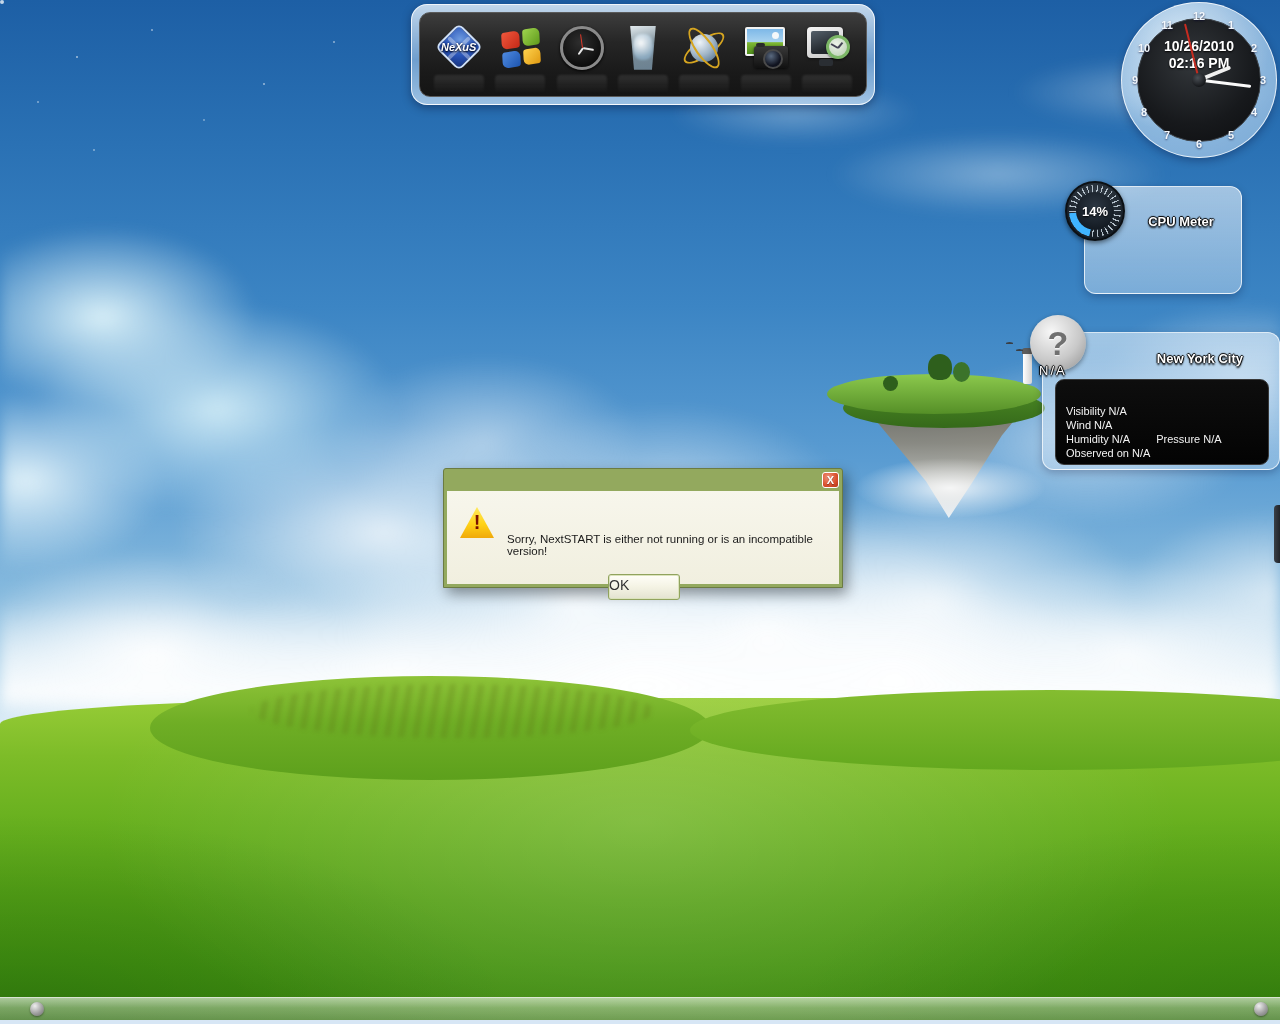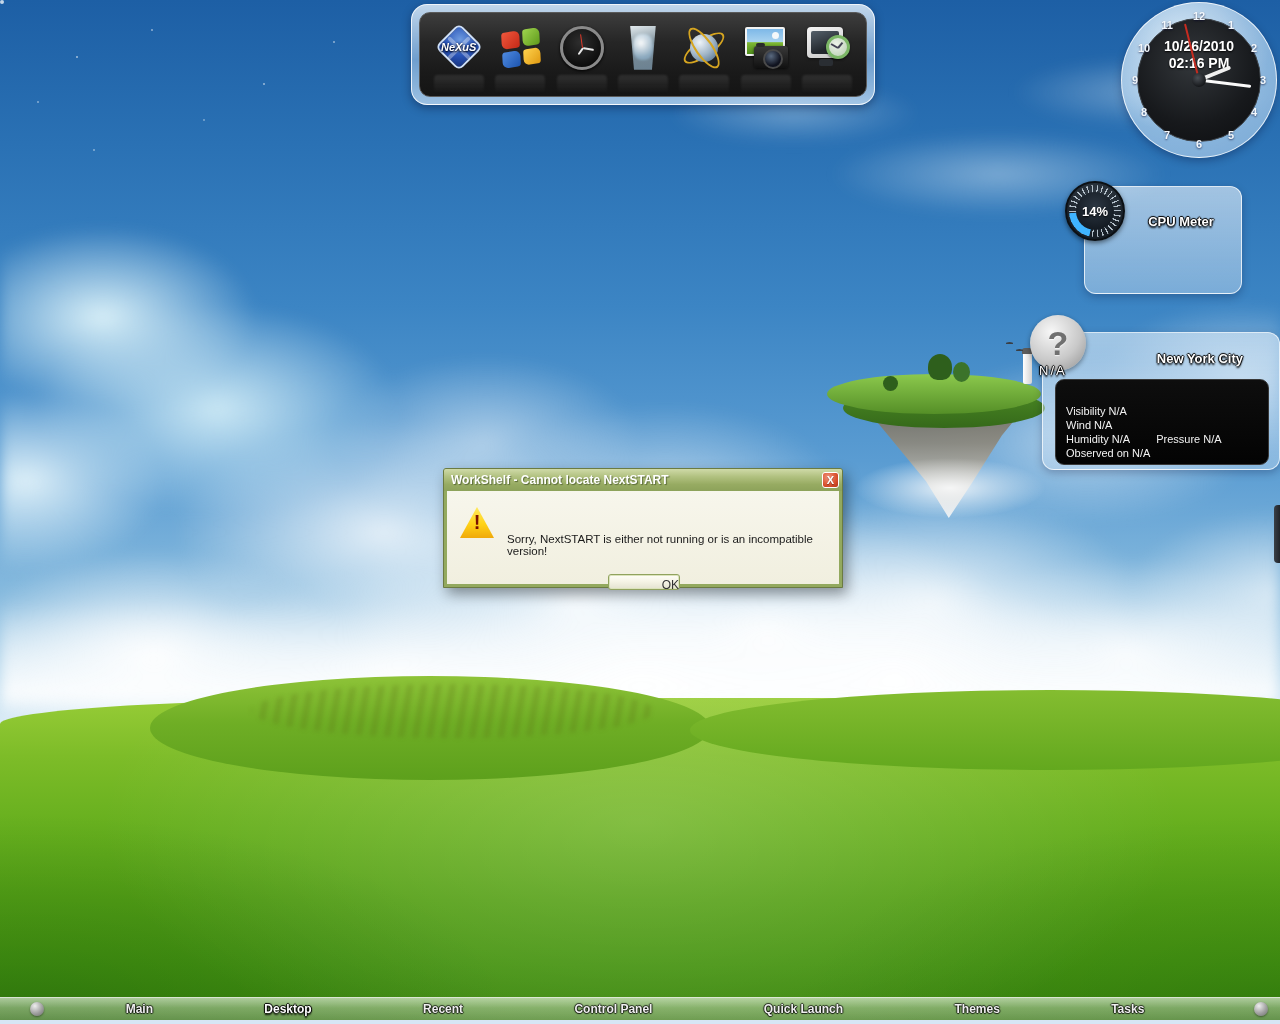--- a/index.html
+++ b/index.html
@@ -210,24 +210,24 @@
     text-shadow:0 1px 1px rgba(0,0,0,.4); }
   .dialog-body { position:absolute; left:3px; top:22px; right:3px; bottom:3px;
     background:linear-gradient(180deg,#f7f6ec,#f1efdf); }
   .warn { position:absolute; left:13px; top:16px; width:34px; height:31px;
     clip-path:polygon(50% 0, 100% 100%, 0 100%);
     background:linear-gradient(180deg,#ffe95e 0%,#ffd216 55%,#f0a90a 100%);
     filter:drop-shadow(0 1px 1px #8a6a00); }
   .warn-mark { position:absolute; left:13px; top:20px; width:34px; text-align:center; color:#7a1000;
     font-size:20px; font-weight:bold; }
   .dialog-msg { position:absolute; left:60px; top:42px; right:8px; color:#1a1a1a; font-size:11.5px; }
-  .ok-btn { position:absolute; left:161px; top:83px; width:72px; height:16px; border-radius:3px;
+  .ok-btn { position:absolute; left:161px; top:83px; width:72px; height:26px; border-radius:3px;
     background:linear-gradient(180deg,#fffef8 0%,#f4f3e4 50%,#e3e2d0 100%);
     border:1px solid #91a35e; box-shadow:inset 0 0 0 1px #dbe3bc; 
-    color:#333; font-size:12px; text-align:right; line-height:20px; cursor:pointer; }
+    color:#333; font-size:14px; text-align:left; line-height:20px; cursor:pointer; }
 
   
   .taskbar { position:absolute; left:0; top:997px; width:1280px; height:23px;
     background:linear-gradient(180deg, rgba(248,252,244,.62) 0%, rgba(205,216,196,.48) 45%, rgba(168,182,158,.44) 100%);
     border-top:1px solid rgba(255,255,255,.75); display:flex; align-items:center; }
   .taskbar-items { flex:1; display:flex; justify-content:space-around; padding:0 80px 0 70px; }
   .tb-item { color:#efefef; font-size:12px; font-weight:bold; cursor:pointer;
     text-shadow:-1px 0 1px rgba(0,0,0,.7), 1px 0 1px rgba(0,0,0,.7), 0 -1px 1px rgba(0,0,0,.7), 0 1px 1px rgba(0,0,0,.8); }
   .tb-item.active { color:#ffffff; text-shadow:-1px 0 1px #000, 1px 0 1px #000, 0 -1px 1px #000, 0 2px 2px #000; }
   .tb-orb { position:absolute; top:4px; width:14px; height:14px; border-radius:50%; cursor:pointer;
@@ -374,42 +374,30 @@
       <div class="wline">Wind N/A</div>
       <div class="wline wrow">
         <span>Humidity N/A</span>
         <span>Pressure N/A</span>
       </div>
       <div class="wline">Observed on N/A</div>
     </div>
   </div>
 
   <div class="dialog">
-    <div class="dialog-title">
-      <span class="dialog-title-text">WorkShelf - Cannot locate NextSTART</span>
-    </div>
     <div class="dialog-close">X</div>
     <div class="dialog-body">
       <div class="warn"></div>
       <div class="warn-mark">!</div>
       <div class="dialog-msg">Sorry, NextSTART is either not running or is an incompatible version!</div>
       <div class="ok-btn">OK</div>
     </div>
   </div>
 
   <div class="taskbar">
     <div class="tb-orb tb-orb-left"></div>
-    <div class="taskbar-items">
-      <span class="tb-item">Main</span>
-      <span class="tb-item active">Desktop</span>
-      <span class="tb-item">Recent</span>
-      <span class="tb-item">Control Panel</span>
-      <span class="tb-item">Quick Launch</span>
-      <span class="tb-item">Themes</span>
-      <span class="tb-item">Tasks</span>
-    </div>
     <div class="tb-orb tb-orb-right"></div>
   </div>
   <div class="bottom-strip"></div>
 
   <div class="edge-tab"></div>
 
 </div>
 
 </body></html>

